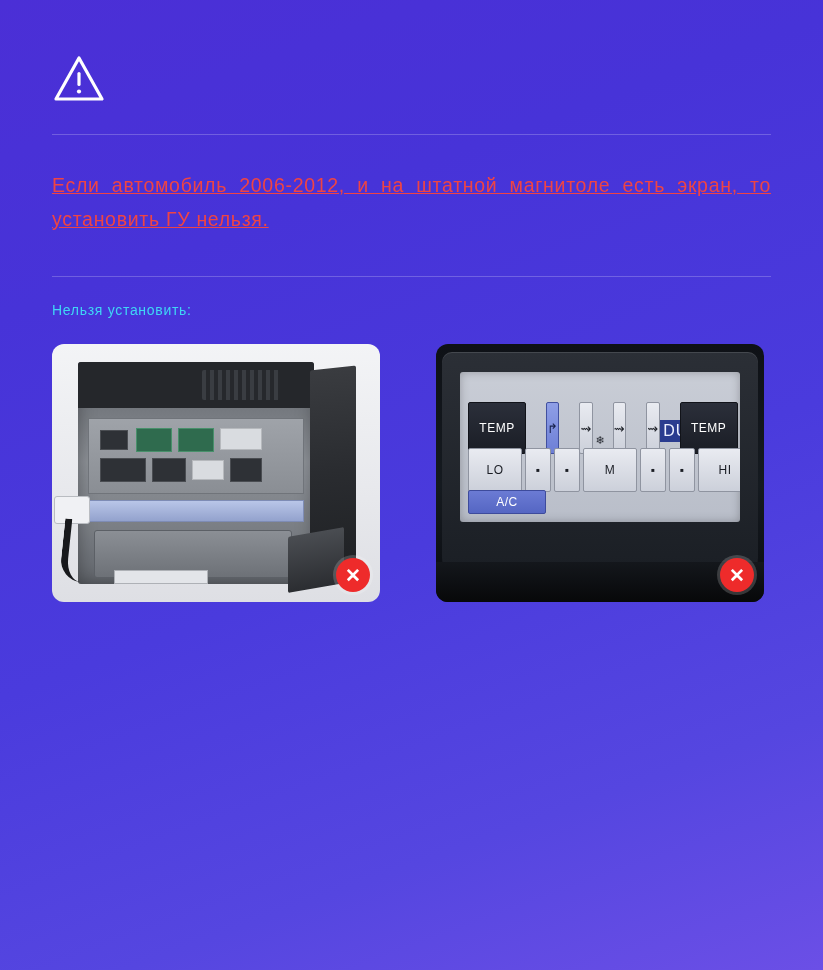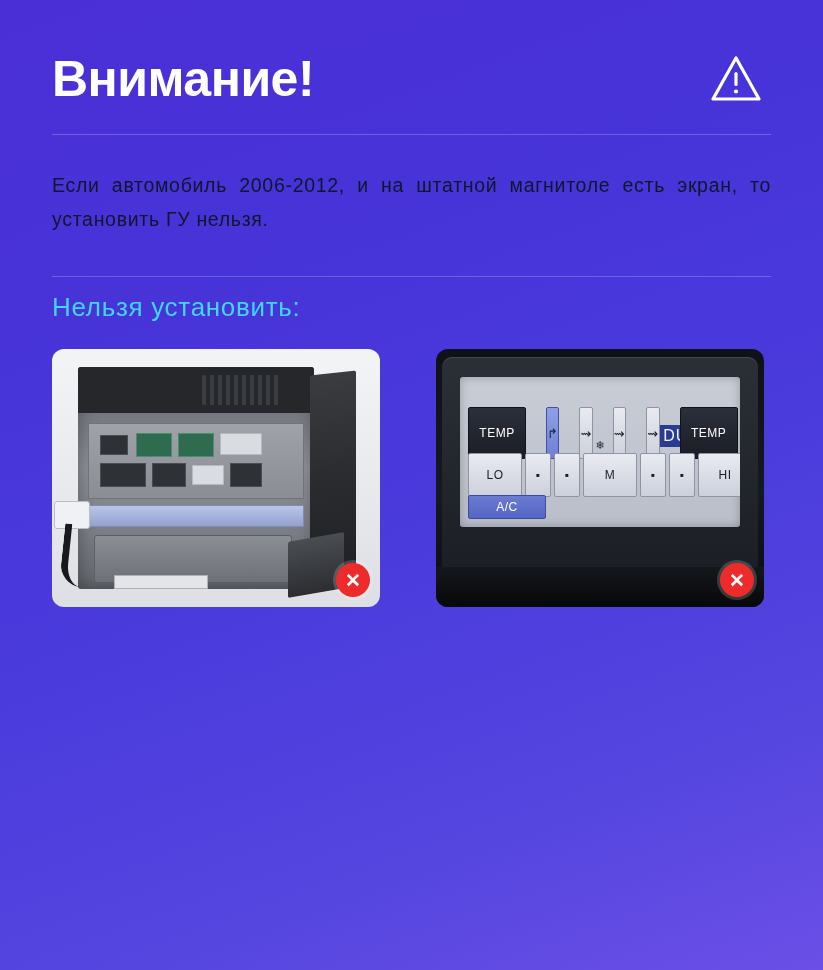--- a/index.html
+++ b/index.html
@@ -53,33 +53,34 @@
     color: #ffffff;
     font-size: 19.5px;
     line-height: 1.72;
     letter-spacing: 0.7px;
     margin: 0 0 26px 0;
     text-align: justify;
     text-justify: inter-word;
   }
   p.para:last-child { margin-bottom: 0; }
   p.para.accent {
-    color: #0f172a;
+    color: #ef4444;
+    text-decoration: underline;
   }
   .divider2 {
     margin-top: 40px;
     height: 1px;
     background: rgba(255,255,255,0.22);
     width: 100%;
   }
   .subhead {
     color: #3fd7f5;
-    font-size: 26px;
+    font-size: 14px;
     letter-spacing: 0.7px;
-    margin: 15px 0 0 0;
+    margin: 25px 0 0 0;
     font-weight: 500;
   }
   .cards {
     display: flex;
     gap: 56px;
     margin-top: 26px;
   }
   .card {
     position: relative;
     width: 328px;
@@ -353,21 +354,20 @@
   }
   .mode-glyph { font-size: 13px; color: #1a1d24; }
   .btn.sel .mode-glyph { color: #16204a; }
 </style>
 </head>
 <body>
 
 <div class="page">
 
   <div class="header">
-    <h1 class="title">Внимание!</h1>
     <span class="warn-icon">
       <svg viewBox="0 0 54 54" width="54" height="54" fill="none" xmlns="http://www.w3.org/2000/svg">
         <path d="M27 6 L50 47 H4 Z" stroke="#ffffff" stroke-width="3.2" stroke-linejoin="round"></path>
         <rect x="25.4" y="20" width="3.2" height="14" rx="1.6" fill="#ffffff"></rect>
         <circle cx="27" cy="39.5" r="2.1" fill="#ffffff"></circle>
       </svg>
     </span>
   </div>
 
   <div class="divider"></div>

